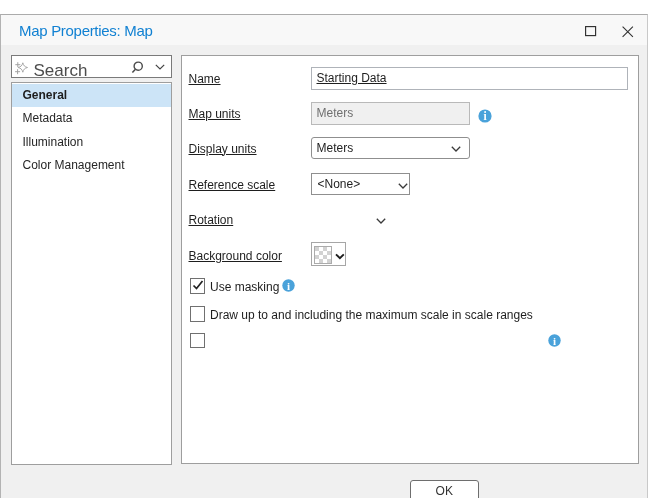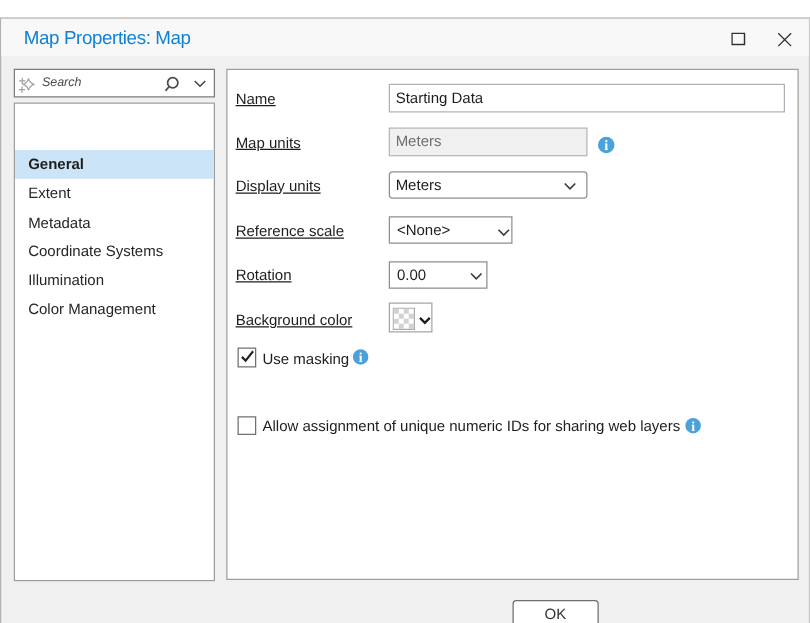--- a/index.html
+++ b/index.html
@@ -6,31 +6,31 @@
   html,body { width:648px; height:498px; overflow:hidden; }
   body { font-family:"Liberation Sans", sans-serif; font-size:12px; color:#1e1e1e; }
   #dlg { position:absolute; left:0; top:14px; width:648px; height:498px;
          background:#f0f0f0; border:1px solid; border-color:#ababab #c9c9c9 #85888c #b3b3b3;padding-left:20px; }
   #titlebar { position:absolute; left:0; top:0; width:646px; height:30px; background:#f8f8f8; }
   #title { position:absolute; left:18px; top:6.5px; font-size:15px; color:#1181d2; letter-spacing:-0.3px; }
   .tbtn { position:absolute; top:0; }
   
   #search { position:absolute; left:9.5px; top:40px; width:161px; height:23px;
             background:#fff; border:1px solid #7a7a7a; }
-  #searchtxt { position:absolute; left:22px; top:4.5px; font-style:italic; font-size:10px; color:#4c4c4c; }
+  #searchtxt { position:absolute; left:22px; top:4.5px; font-size:17px; color:#4c4c4c; }
   #list { position:absolute; left:9.5px; top:67px; width:161px; height:383px;
           background:#fff; border:1px solid #9e9e9e; }
   .li { height:23.1px; line-height:23.1px; padding-left:11px; color:#262626; }
-  .li.sel { background:#cce4f7; font-weight:bold; color:#1e1e1e;margin-top:36px; }
+  .li.sel { background:#cce4f7; font-weight:bold; color:#1e1e1e; }
   
   #panel { position:absolute; left:180px; top:40px; width:458px; height:409px;
            background:#fff; border:1px solid #9e9e9e; }
   .lab { position:absolute; left:6.5px;text-decoration:underline; }
   .ctl { position:absolute; left:128.5px; background:#fff; }
-  .inp { border:1px solid #afb3b9; }
+  .inp { border:1px solid #afb3b9;text-decoration:underline; }
   .cmb { border:1px solid #8f8f8f; }
   .chev { position:absolute; }
   .cbrow { position:absolute; left:7.5px; }
   .cb { position:absolute; left:0; top:0; width:15.5px; height:15.5px;
         background:#fff; border:1px solid #707070; }
   .cblab { position:absolute; left:20.5px; top:1.5px; white-space:nowrap; }
   
   .btn { position:absolute; top:464.5px; width:68.5px; height:22.5px; background:#fff;
          border:1px solid #6e6e6e; border-radius:3px; text-align:center;
          line-height:20.5px; color:#333; font-size:12px; }
@@ -61,23 +61,21 @@
       <path d="M6.2,9.4 L3.4,12.6" stroke="#4a4a4a" stroke-width="1.5"></path>
     </svg>
     <svg style="position:absolute;left:143px;top:8px" width="11" height="7" fill="none">
       <path d="M0.8,0.8 L5,5 L9.2,0.8" stroke="#444" stroke-width="1.2"></path>
     </svg>
   </div>
 
   <div id="list">
     <div style="height:1.4px"></div>
     <div class="li sel">General</div>
-    <div class="li">Extent</div>
     <div class="li">Metadata</div>
-    <div class="li">Coordinate Systems</div>
     <div class="li">Illumination</div>
     <div class="li">Color Management</div>
   </div>
 
   <div id="panel">
     <div class="lab" style="top:15.5px">Name</div>
     <div class="ctl inp" style="top:11px;width:317px;height:23px;padding:3px 0 0 5px">Starting Data</div>
 
     <div class="lab" style="top:51px">Map units</div>
     <div class="ctl" style="top:45.5px;width:159px;height:23px;padding:3px 0 0 5px;background:#f0f0f0;border:1px solid #b9b9b9;color:#6f6f6f">Meters</div>
@@ -92,21 +90,20 @@
       <path d="M0.8,0.8 L5,5 L9.2,0.8" stroke="#3a3a3a" stroke-width="1.3"></path>
     </svg>
 
     <div class="lab" style="top:121.5px">Reference scale</div>
     <div class="ctl cmb" style="top:116.5px;width:99px;height:22px;padding:3px 0 0 6px">&lt;None&gt;</div>
     <svg class="chev" style="left:216px;top:126.5px" width="11" height="7" fill="none">
       <path d="M0.8,0.8 L5,5 L9.2,0.8" stroke="#3a3a3a" stroke-width="1.3"></path>
     </svg>
 
     <div class="lab" style="top:157px">Rotation</div>
-    <div class="ctl cmb" style="top:152.5px;width:79px;height:22px;padding:3px 0 0 6px">0.00</div>
     <svg class="chev" style="left:194px;top:162px" width="11" height="7" fill="none">
       <path d="M0.8,0.8 L5,5 L9.2,0.8" stroke="#3a3a3a" stroke-width="1.3"></path>
     </svg>
 
     <div class="lab" style="top:193px">Background color</div>
     <div class="ctl" style="top:186px;width:35.5px;height:23.5px;border:1px solid #a6a6a6"></div>
     <svg style="position:absolute;left:131.5px;top:189.5px" width="18" height="18">
       <rect x="0.5" y="0.5" width="17" height="17" fill="#fff" stroke="#ababab" stroke-width="1"></rect>
       <g fill="#d2d2d2">
         <rect x="1" y="1" width="4" height="4"></rect>
@@ -128,23 +125,26 @@
           <svg width="15" height="15" style="position:absolute;left:0;top:-1px">
         <path d="M2.5,7.5 L5.5,10.5 L11.5,3" fill="none" stroke="#222" stroke-width="1.7"></path>
           </svg>
         </span>
       <span class="cblab">Use masking</span>
       <svg style="position:absolute;left:92px;top:1px;" width="13" height="13">
         <circle cx="6.5" cy="6.5" r="6.2" fill="#4aa2da"></circle>
         <text x="6.5" y="10.6" font-family="Liberation Serif" font-size="11px" font-weight="bold" fill="#fff" text-anchor="middle">i</text>
       </svg>
     </div>
+    <div class="cbrow" style="top:250.3px;width:440px;height:16px">
+      <span class="cb"></span>
+      <span class="cblab">Draw up to and including the maximum scale in scale ranges</span>
+    </div>
     <div class="cbrow" style="top:276.7px;width:440px;height:16px">
       <span class="cb"></span>
-      <span class="cblab">Allow assignment of unique numeric IDs for sharing web layers</span>
       <svg style="position:absolute;left:358px;top:1px;" width="13" height="13">
         <circle cx="6.5" cy="6.5" r="6.2" fill="#4aa2da"></circle>
         <text x="6.5" y="10.6" font-family="Liberation Serif" font-size="11px" font-weight="bold" fill="#fff" text-anchor="middle">i</text>
       </svg>
     </div>
   </div>
 
   <div class="btn" style="left:409px">OK</div>
 </div>
 

